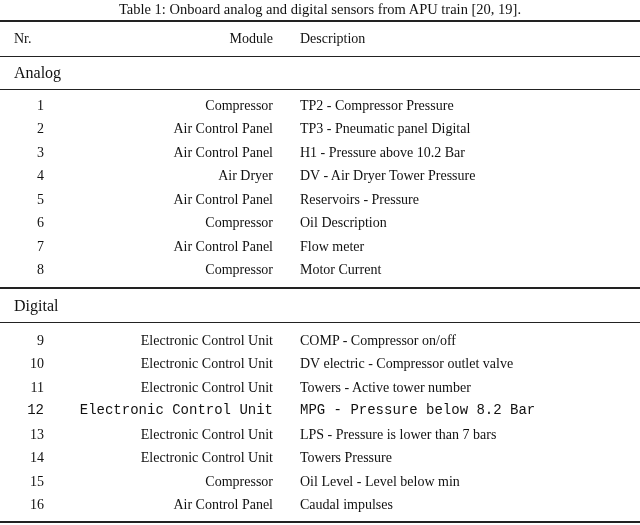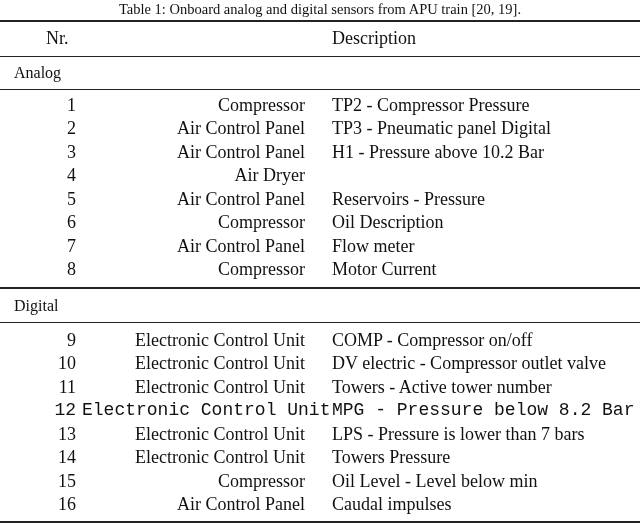--- a/index.html
+++ b/index.html
@@ -11,37 +11,38 @@
   .caption {
     position: absolute; left: 0; top: 0; width: 640px; height: 19px;
     text-align: center; font-size: 14.5px; line-height: 19px;
     font-family: "Liberation Serif", serif;
   }
   .rule { position: absolute; left: 0; width: 640px; background: #222; }
   .thick { height: 2px; }
   .thin { height: 1px; }
   .row {
     position: absolute; left: 0; width: 540px; height: 23.5px;
-    font-family: "Liberation Serif", serif; font-size: 18px; line-height: 23.5px; margin-left: 32px;
+    font-family: "Liberation Serif", serif; font-size: 14px; line-height: 23.5px;
   }
   .c-nr { position: absolute; left: 0; width: 44px; text-align: right; }
   .c-nr.hdr { left: 14px; width: auto; text-align: left; }
   .c-mod { position: absolute; left: 50px; width: 223px; text-align: right; white-space: nowrap; }
   .c-desc { position: absolute; left: 300px; white-space: nowrap; }
   .section { position: absolute; left: 14px; font-family: "Liberation Serif", serif; font-size: 16px; line-height: 24px; }
 </style>
 </head>
 <body>
 
 <div class="caption">Table 1: Onboard analog and digital sensors from APU train [20, 19].</div>
 
 <div class="rule thick" style="top:20px"></div>
 
 <div class="row" style="top:27px">
   <span class="c-nr hdr">Nr.</span>
+  <span class="c-mod">Module</span>
   <span class="c-desc">Description</span>
 </div>
 
 <div class="rule thin" style="top:56px"></div>
 
 <div class="section" style="top:61px">Analog</div>
 
 <div class="rule thin" style="top:89px"></div>
 
 <div id="analog-rows">
@@ -56,20 +57,21 @@
       <span class="c-desc">TP3 - Pneumatic panel Digital</span>
     </div>
     <div class="row" style="top: 140.9px;">
       <span class="c-nr">3</span>
       <span class="c-mod">Air Control Panel</span>
       <span class="c-desc">H1 - Pressure above 10.2 Bar</span>
     </div>
     <div class="row" style="top: 164.35px;">
       <span class="c-nr">4</span>
       <span class="c-mod">Air Dryer</span>
+      <span class="c-desc">DV - Air Dryer Tower Pressure</span>
     </div>
     <div class="row" style="top: 187.8px;">
       <span class="c-nr">5</span>
       <span class="c-mod">Air Control Panel</span>
       <span class="c-desc">Reservoirs - Pressure</span>
     </div>
     <div class="row" style="top: 211.25px;">
       <span class="c-nr">6</span>
       <span class="c-mod">Compressor</span>
       <span class="c-desc">Oil Description</span>

